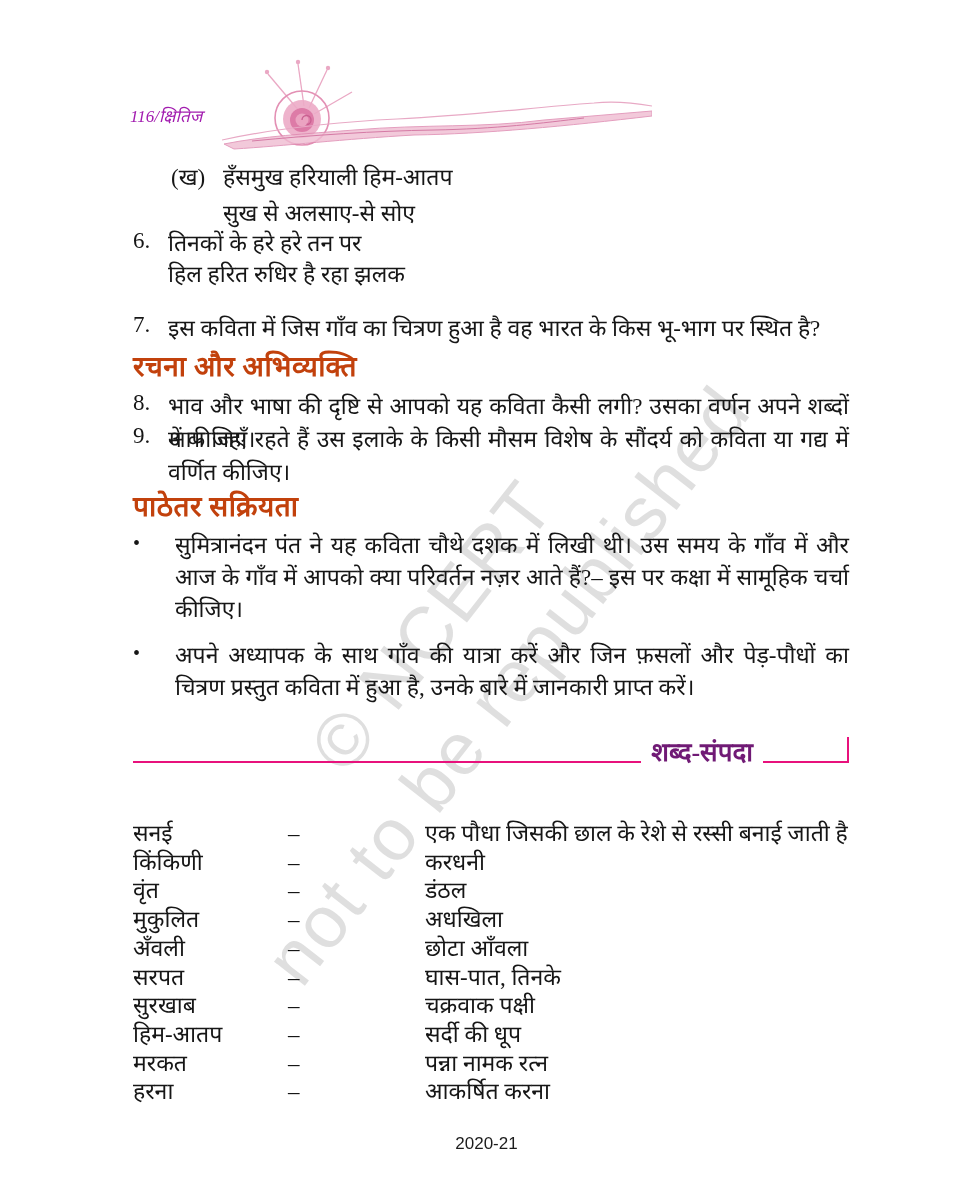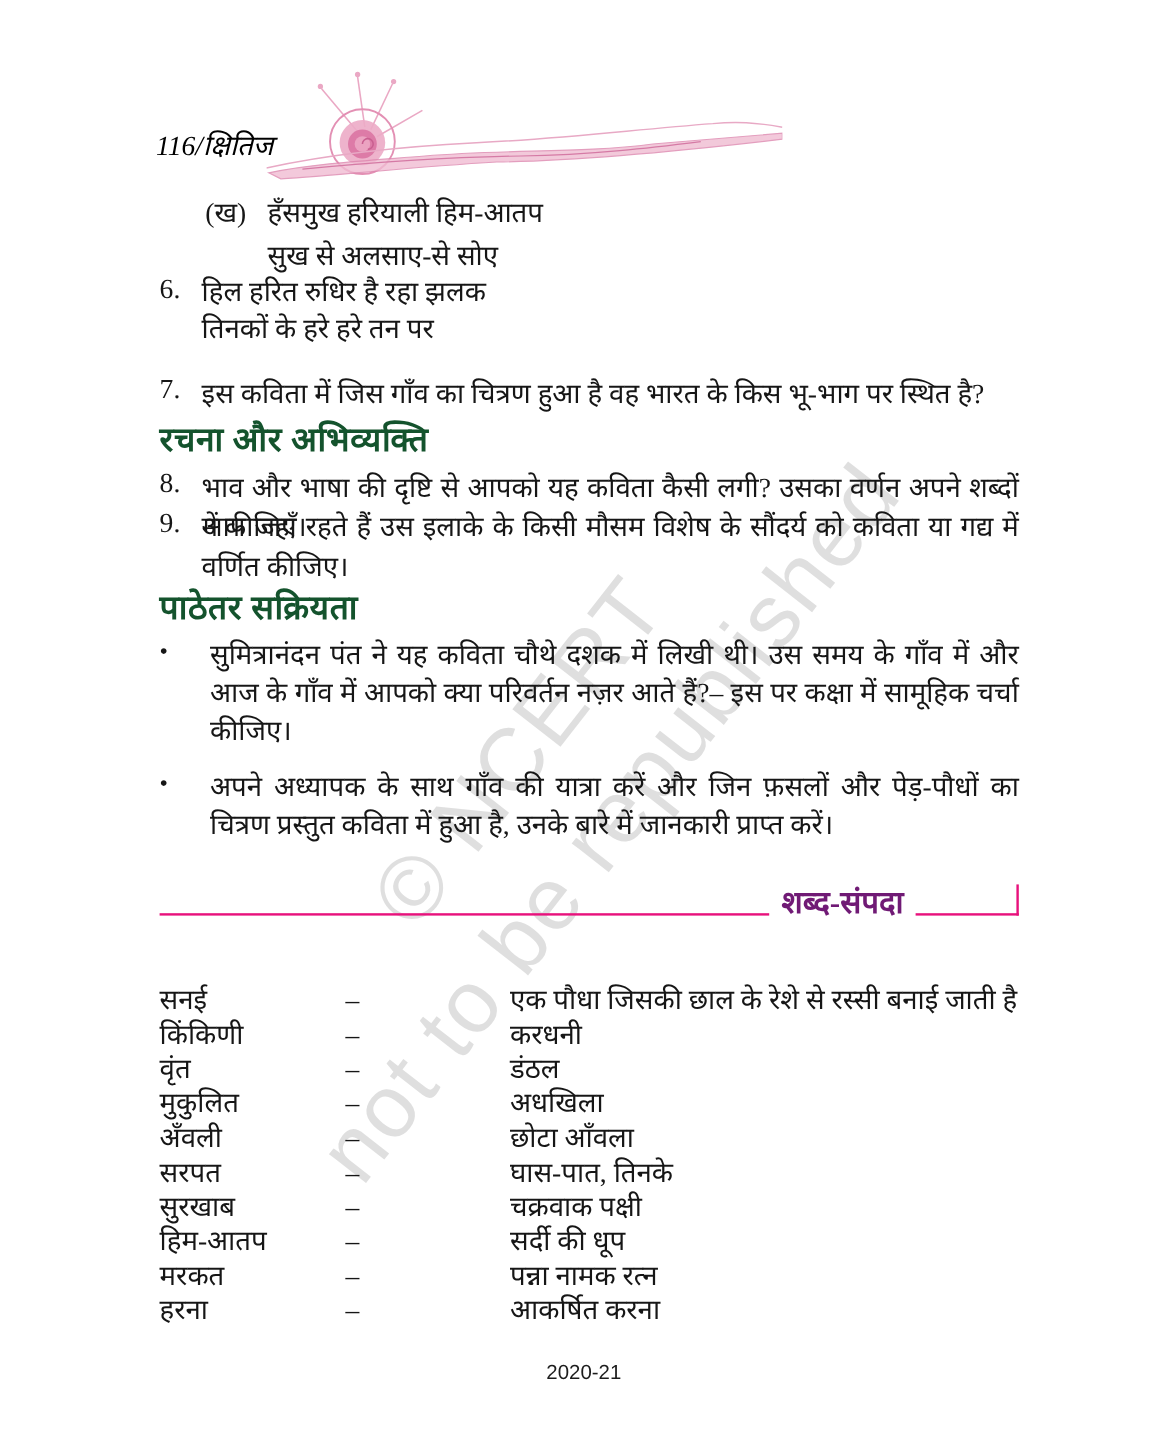--- a/index.html
+++ b/index.html
@@ -20,34 +20,34 @@
     font-family:"Liberation Sans","DejaVu Sans",sans-serif;
     font-size:74px; line-height:96px; letter-spacing:2px;
     color:rgba(140,140,140,0.28);
     white-space:nowrap;
     z-index:1; pointer-events:none;
   }
   
   .header-art { position:absolute; left:222px; top:56px; width:430px; height:98px; z-index:2; }
   .page-label {
     position:absolute; left:130px; top:104px; z-index:3;
-    font-style:italic; font-size:23px; color:#000000;
+    font-style:italic; font-size:17px; color:#a21caf;
   }
   
   .blk { position:absolute; left:133px; width:716px; z-index:2; font-size:23px; }
   .row { display:flex; }
   .qnum { width:35px; flex:0 0 35px; }
   .qbody { flex:1; }
   .poem-line { line-height:31px; }
   .just { text-align:justify; }
   .sub-label { width:52px; flex:0 0 52px; }
   .sub-lines { line-height:36px; }
   .h-pink {
     position:absolute; left:133px; z-index:2;
-    font-size:28px; font-weight:bold; color:#14532d;
+    font-size:28px; font-weight:bold; color:#c2410c;
     letter-spacing:0.5px;
   }
   .bullet-row { display:flex; margin-bottom:14px; }
   .bullet-glyph { width:42px; flex:0 0 42px; font-size:20px; padding-top:2px; }
   .bullet-text { flex:1; line-height:32px; text-align:justify;font-family:Liberation Serif, serif; }
   .q-line { line-height:33px; }
   
   .gloss-head { position:absolute; left:133px; top:736px; width:716px; z-index:2;
     display:flex; align-items:flex-end; }
   .rule-left { flex:1; height:0; border-bottom:2.5px solid #e8117c; margin-bottom:7px; }
@@ -104,22 +104,22 @@
         <div class="poem-line" style="line-height:36px;">हँसमुख हरियाली हिम-आतप</div>
         <div class="poem-line" style="line-height:36px;">सुख से अलसाए-से सोए</div>
       </div>
     </div>
   </div>
 
   <div class="blk" style="top:228px;">
     <div class="row">
       <div class="qnum">6.</div>
       <div class="qbody">
+        <div class="poem-line">तिनकों के हरे हरे तन पर</div>
         <div class="poem-line">हिल हरित रुधिर है रहा झलक</div>
-        <div class="poem-line">तिनकों के हरे हरे तन पर</div>
       </div>
     </div>
   </div>
 
   <div class="blk" style="top:312px;">
     <div class="row">
       <div class="qnum">7.</div>
       <div class="qbody q-line">इस कविता में जिस गाँव का चित्रण हुआ है वह भारत के किस भू-भाग पर स्थित है?</div>
     </div>
   </div>

